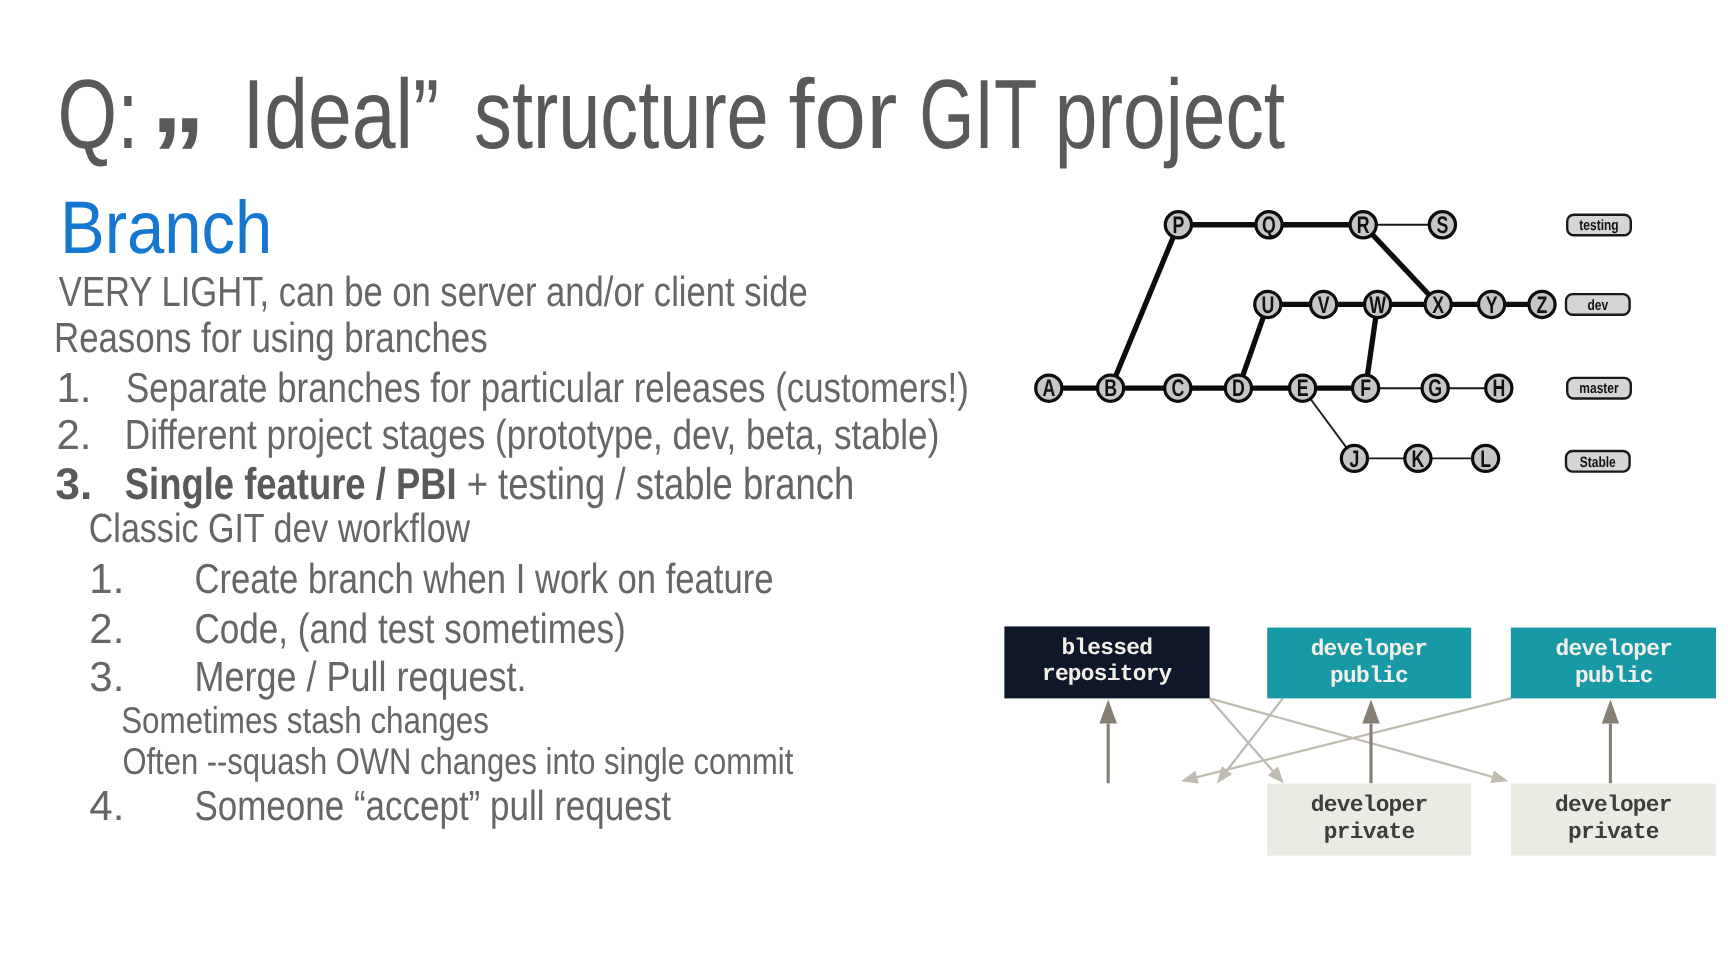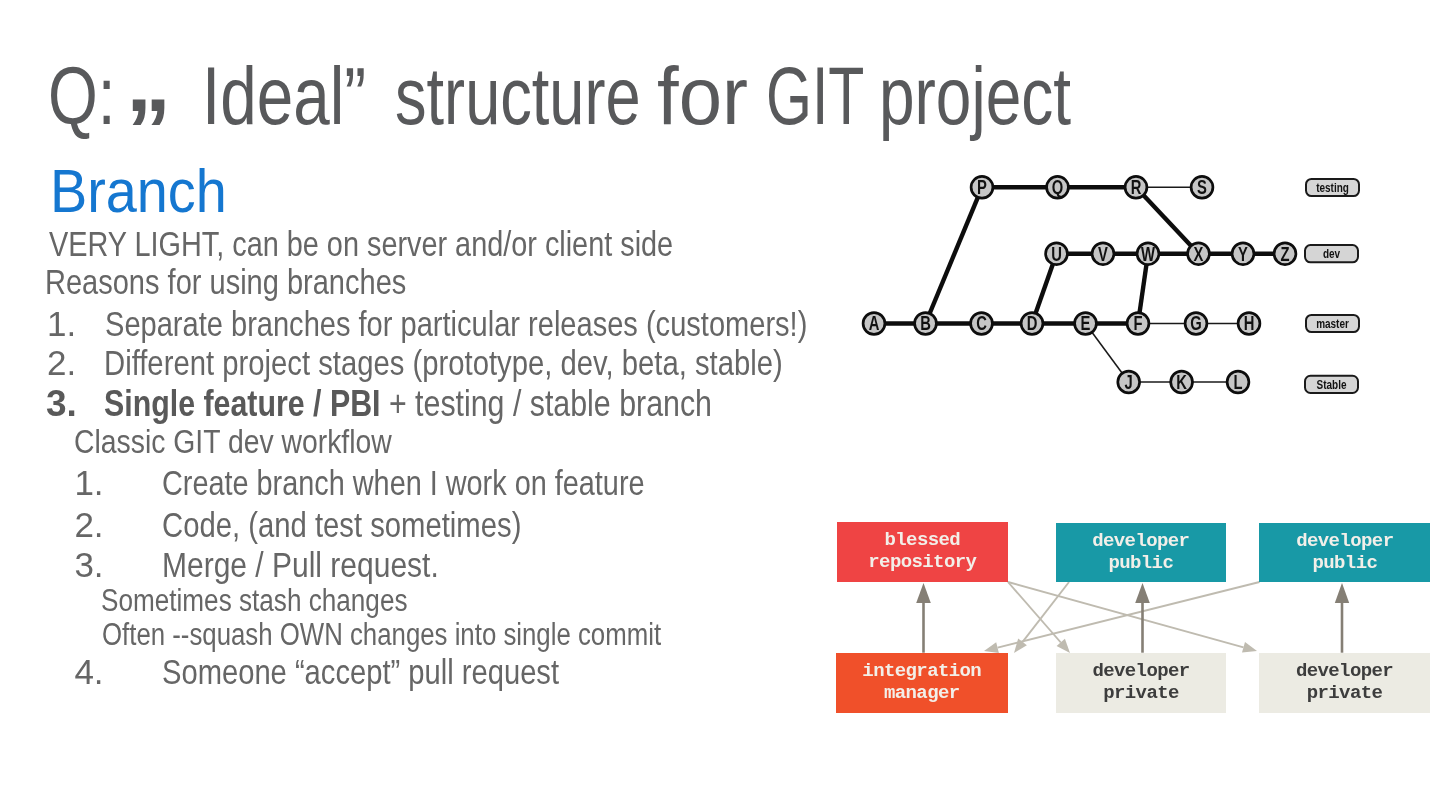--- a/index.html
+++ b/index.html
@@ -91,24 +91,23 @@
       <polygon points="1014.0,653.0 1018.2,638.6 1026.9,645.3" fill="#bfbbb0"></polygon>
 <line x1="1259.5" y1="582.0" x2="997.6" y2="647.6" stroke="#bfbbb0" stroke-width="1.9"></line>
       <polygon points="984.0,651.0 996.2,642.3 998.9,652.9" fill="#bfbbb0"></polygon>
 <line x1="923.5" y1="652.7" x2="923.5" y2="603.0" stroke="#857f75" stroke-width="2.6"></line>
       <polygon points="923.5,583.0 930.8,603.0 916.2,603.0" fill="#857f75"></polygon>
 <line x1="1142.5" y1="652.7" x2="1142.5" y2="603.0" stroke="#857f75" stroke-width="2.6"></line>
       <polygon points="1142.5,583.0 1149.8,603.0 1135.2,603.0" fill="#857f75"></polygon>
 <line x1="1342.0" y1="652.7" x2="1342.0" y2="603.0" stroke="#857f75" stroke-width="2.6"></line>
       <polygon points="1342.0,583.0 1349.2,603.0 1334.8,603.0" fill="#857f75"></polygon>
 </svg>
-<div class="wb" style="left:837px;top:522.4px;width:170.6px;height:59.4px;background:#ef4444;color:#f2efe9">blessed<br>repository</div>
+<div class="wb" style="left:837px;top:522.4px;width:170.6px;height:59.4px;background:#0f172a;color:#f2efe9">blessed<br>repository</div>
 <div class="wb" style="left:1055.5px;top:523px;width:170.6px;height:59px;background:#1899a6;color:#f2efe9">developer<br>public</div>
 <div class="wb" style="left:1259.4px;top:523px;width:170.9px;height:59px;background:#1899a6;color:#f2efe9">developer<br>public</div>
-<div class="wb" style="left:835.5px;top:652.7px;width:172.5px;height:60.2px;background:#f0502a;color:#f2efe9">integration<br>manager</div>
 <div class="wb" style="left:1055.8px;top:652.7px;width:170.4px;height:60.2px;background:#ecebe3;color:#3d3d3d">developer<br>private</div>
 <div class="wb" style="left:1259px;top:652.7px;width:171px;height:60.2px;background:#ecebe3;color:#3d3d3d">developer<br>private</div>
 <div class="t" style="left:47.6px;top:54.6px;font-size:82px;color:#58595b;font-weight:normal;transform:scaleX(0.78)">Q:</div>
 <div class="t" style="left:126.0px;top:34.5px;font-size:90px;color:#58595b;font-weight:bold;transform:scaleX(1.0)">„</div>
 <div class="t" style="left:202.0px;top:54.6px;font-size:82px;color:#58595b;font-weight:normal;transform:scaleX(0.8)">Ideal”</div>
 <div class="t" style="left:395.1px;top:54.6px;font-size:82px;color:#58595b;font-weight:normal;transform:scaleX(0.77)">structure</div>
 <div class="t" style="left:657.1px;top:54.6px;font-size:82px;color:#58595b;font-weight:normal;transform:scaleX(0.95)">for</div>
 <div class="t" style="left:766.0px;top:54.6px;font-size:82px;color:#58595b;font-weight:normal;transform:scaleX(0.72)">GIT</div>
 <div class="t" style="left:879.1px;top:54.6px;font-size:82px;color:#58595b;font-weight:normal;transform:scaleX(0.78)">project</div>
 <div class="t" style="left:50.0px;top:159.7px;font-size:62px;color:#1577d0;font-weight:normal;transform:scaleX(0.9)">Branch</div>

